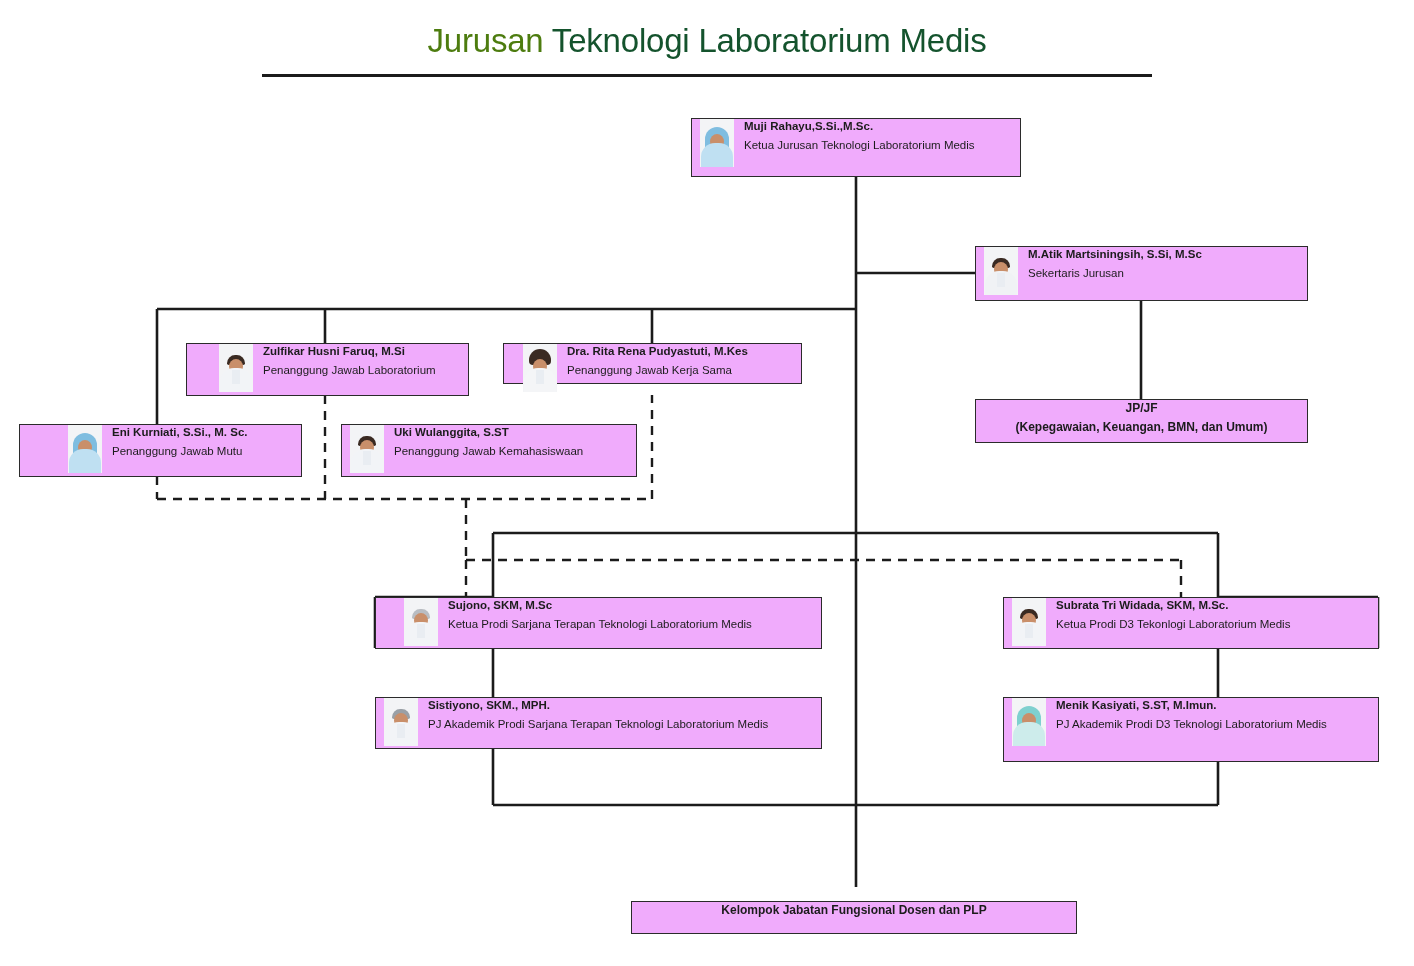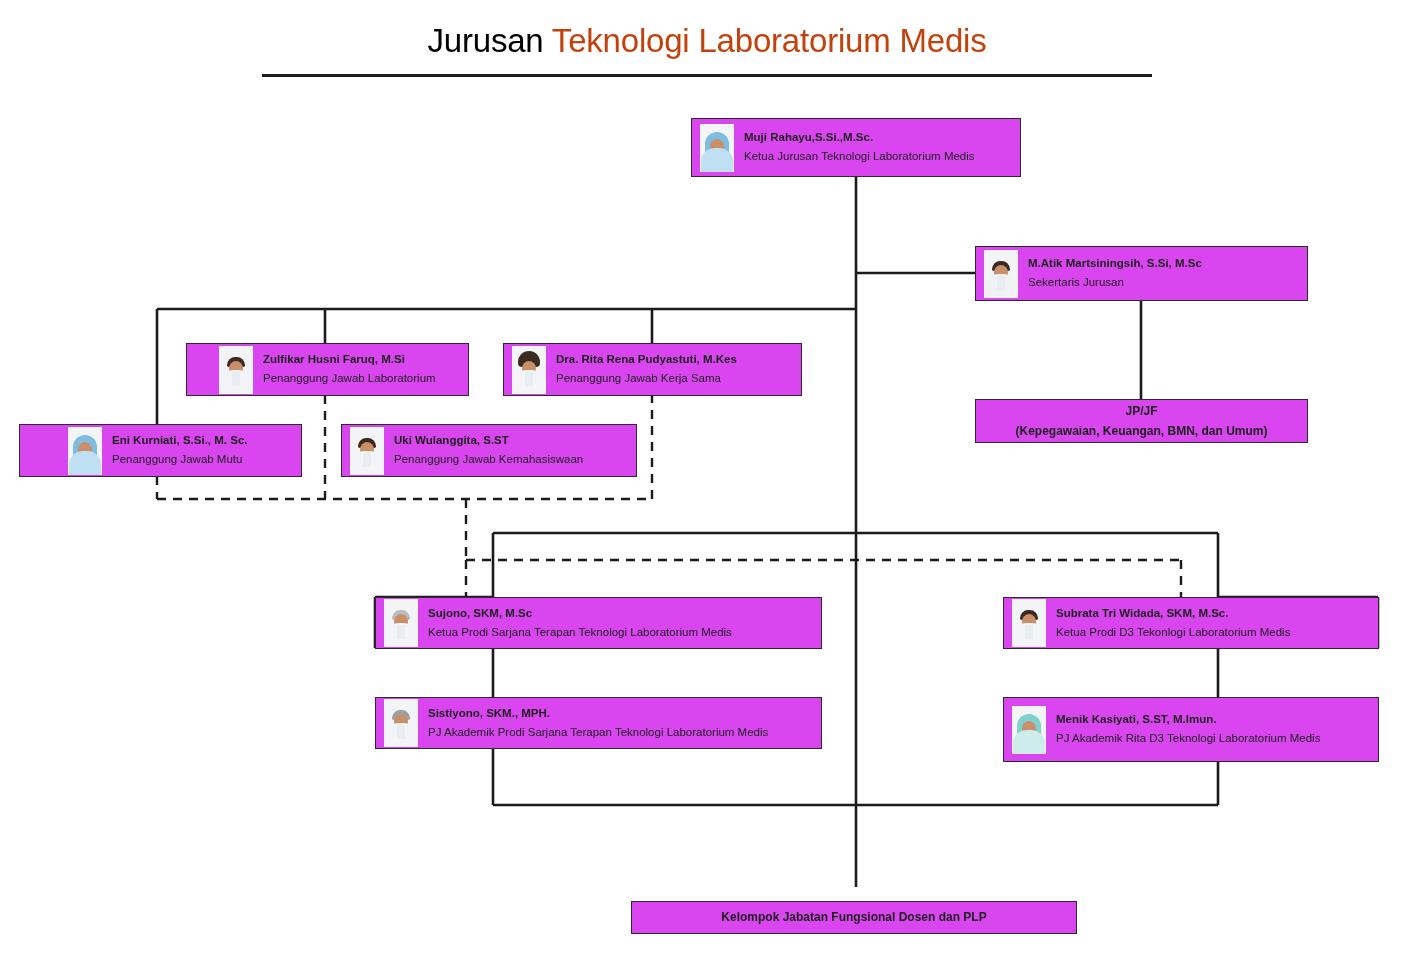--- a/index.html
+++ b/index.html
@@ -19,37 +19,36 @@
     left: 0; top: 22px;
     width: 1414px;
     text-align: center;
   }
   #title {
     font-size: 33px;
     font-weight: 400;
     letter-spacing: -0.2px;
     white-space: nowrap;
   }
-  #title .dark { color: #000000; }
-  #title .accent { color: #c2410c; }
+  #title .dark { color: #4d7c0f; }
+  #title .accent { color: #14532d; }
   #title-rule {
     position: absolute;
     left: 262px; top: 74px;
     width: 890px; height: 3px;
     background: #1b1b1b;
   }
   #lines { position: absolute; left: 0; top: 0; width: 1414px; height: 966px; }
 
   
   .node {
     position: absolute;
-    background: #d946ef;
+    background: #f0abfc;
     border: 1.6px solid #2b2b2b;
     display: flex;
-    align-items: center;
     z-index: 5;
   }
   .node .photo {
     flex: 0 0 auto;
     width: 34px; height: 48px;
     margin-left: 8px;
     position: relative;
     overflow: hidden;
   }
   .node .txt {
@@ -200,21 +199,21 @@
       <div class="body" style="background:#f2f4f7;"></div>
       <div class="collar"></div>
     </div>
   </div>
   <div class="txt">
     <div class="nm">Zulfikar Husni Faruq, M.Si</div>
     <div class="rl">Penanggung Jawab Laboratorium</div>
   </div>
 </div>
 
-<div class="node" style="left:503px; top:343px; width:299px; height:53px;">
+<div class="node" style="left:503px; top:343px; width:299px; height:41px;padding-left:11px;">
   <div class="photo">
     <div class="av">
         <div class="bg"></div>
       <div class="hair" style="left:6px; width:22px; height:16px; border-radius:11px 11px 4px 4px;"></div>
       <div class="head"></div>
       <div class="body" style="background:#f4f5f7;"></div>
       <div class="collar"></div>
     </div>
   </div>
   <div class="txt">
@@ -254,21 +253,21 @@
   </div>
 </div>
 
 <div class="node plain" style="left:975px; top:399px; width:333px; height:44px;">
   <div class="txt">
     <div class="nm">JP/JF</div>
     <div class="rl">(Kepegawaian, Keuangan, BMN, dan Umum)</div>
   </div>
 </div>
 
-<div class="node" style="left:375px; top:597px; width:447px; height:52px;">
+<div class="node" style="left:375px; top:597px; width:447px; height:52px;padding-left:20px;">
   <div class="photo">
     <div class="av">
         <div class="bg"></div>
       <div class="hair" style="background:#b9bdc2;"></div>
       <div class="head"></div>
       <div class="body" style="background:#f2f4f7;"></div>
       <div class="collar"></div>
     </div>
   </div>
   <div class="txt">
@@ -313,21 +312,21 @@
   <div class="photo">
     <div class="av">
         <div class="bg"></div>
       <div class="veil" style="background:#7fd0cf;"></div>
       <div class="head"></div>
       <div class="body" style="background:#cdeceb;"></div>
     </div>
   </div>
   <div class="txt">
     <div class="nm">Menik Kasiyati, S.ST, M.Imun.</div>
-    <div class="rl">PJ Akademik Rita D3 Teknologi Laboratorium Medis</div>
+    <div class="rl">PJ Akademik Prodi D3 Teknologi Laboratorium Medis</div>
   </div>
 </div>
 
 <div class="node plain" style="left:631px; top:901px; width:446px; height:33px;">
   <div class="txt">
     <div class="nm">Kelompok Jabatan Fungsional Dosen dan PLP</div>
   </div>
 </div>
 
 </body></html>

